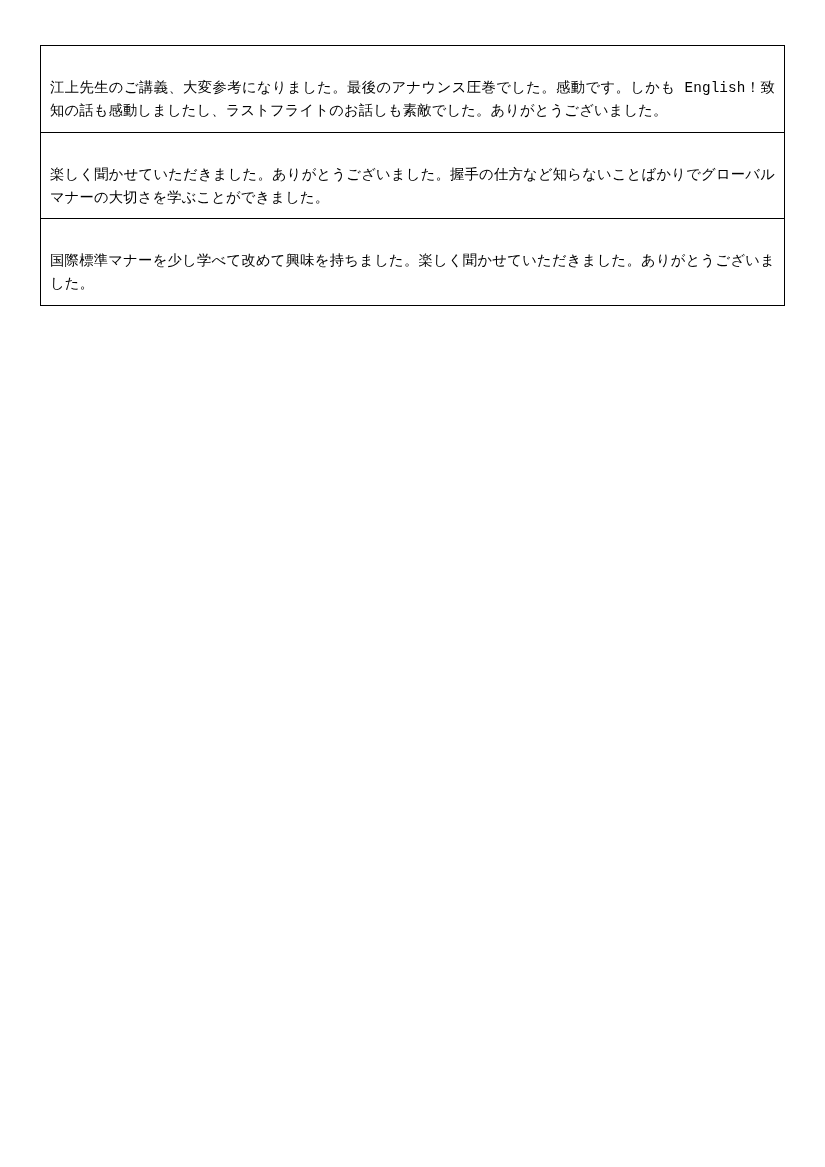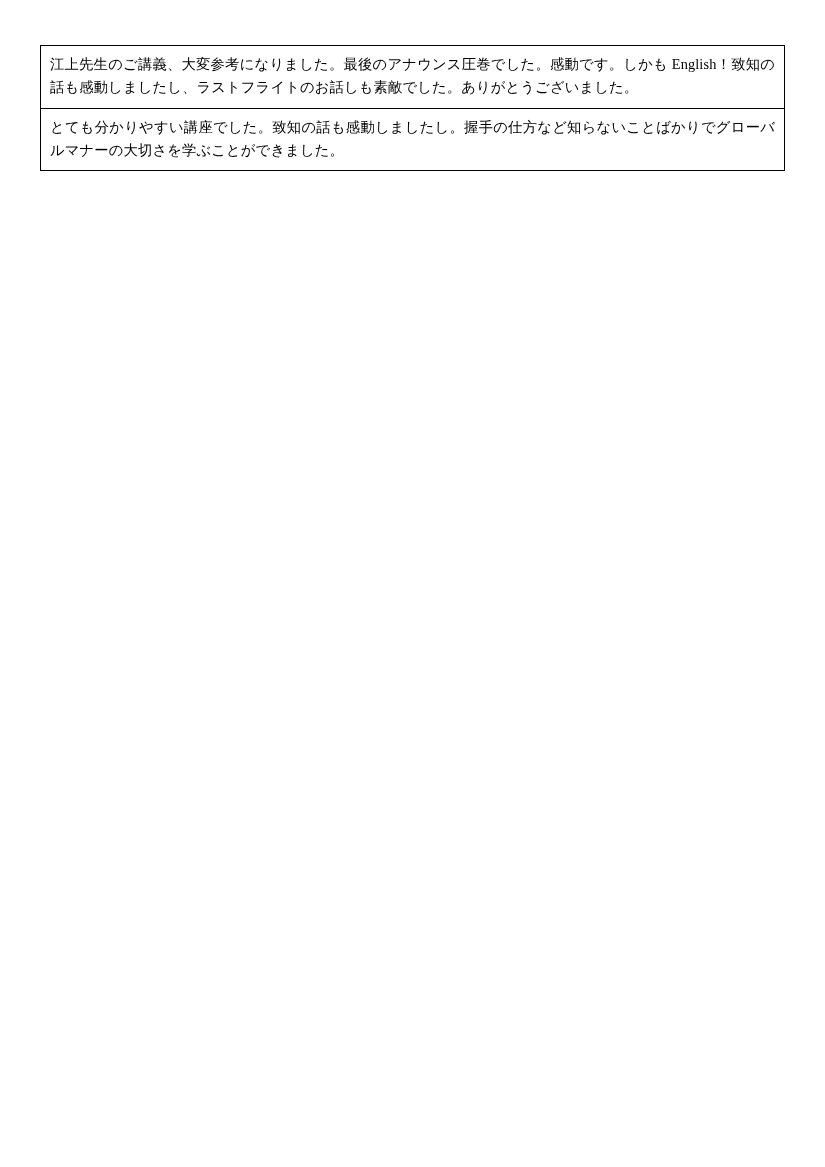--- a/index.html
+++ b/index.html
@@ -30,41 +30,47 @@
     width: 745px;
     border-collapse: collapse;
     table-layout: fixed;
   }
   .comment-table td {
     border: 1px solid #000000;
     padding: 7px 9px 8px 9px;
     vertical-align: top;
   }
   .cell-text {
-    font-family: Liberation Serif, serif;
+    font-family: Liberation Mono, monospace;
     font-size: 14.3px;
     line-height: 1.63;
     text-align: justify;
     text-justify: inter-ideograph;
     letter-spacing: 0.15px;
     word-break: break-all;
     white-space: normal;
+    margin-top: 24px;
   }
 </style>
 </head>
 <body>
 
 <div class="page">
   <table class="comment-table">
     <tbody>
       <tr>
         <td>
           <div class="cell-text">江上先生のご講義、大変参考になりました。最後のアナウンス圧巻でした。感動です。しかも English！致知の話も感動しましたし、ラストフライトのお話しも素敵でした。ありがとうございました。</div>
         </td>
       </tr>
       <tr>
         <td>
-          <div class="cell-text">とても分かりやすい講座でした。致知の話も感動しましたし。握手の仕方など知らないことばかりでグローバルマナーの大切さを学ぶことができました。</div>
+          <div class="cell-text">楽しく聞かせていただきました。ありがとうございました。握手の仕方など知らないことばかりでグローバルマナーの大切さを学ぶことができました。</div>
+        </td>
+      </tr>
+      <tr>
+        <td>
+          <div class="cell-text">国際標準マナーを少し学べて改めて興味を持ちました。楽しく聞かせていただきました。ありがとうございました。</div>
         </td>
       </tr>
     </tbody>
   </table>
 </div>
 
 </body></html>

